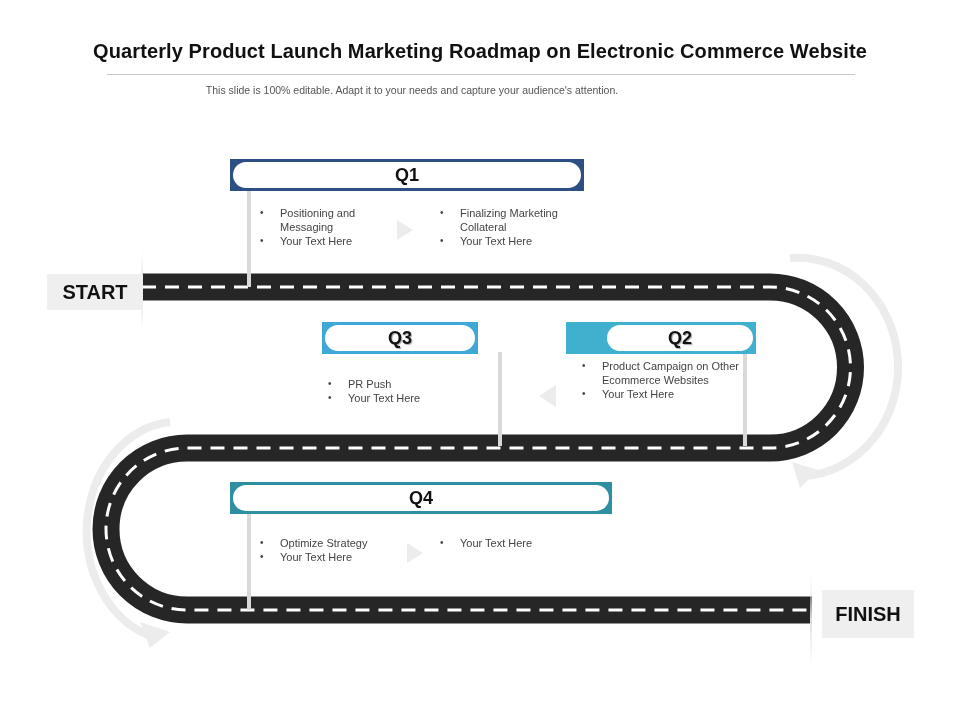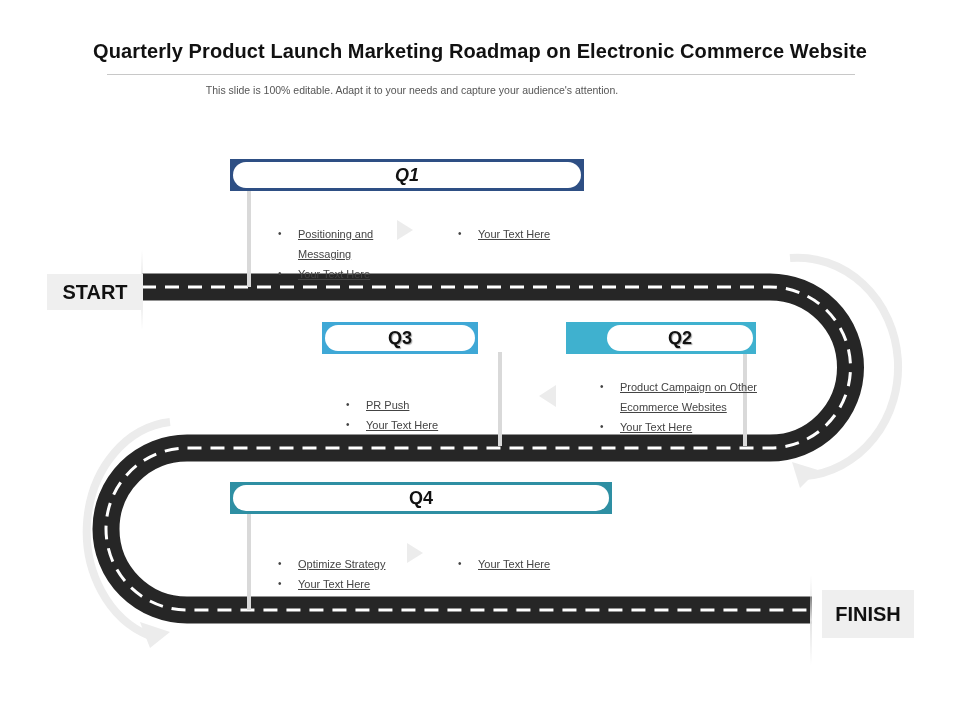--- a/index.html
+++ b/index.html
@@ -5,21 +5,21 @@
   html, body { margin:0; padding:0; background:#ffffff; }
   body { width:960px; height:720px; position:relative; overflow:hidden; font-family:"Liberation Sans", sans-serif; color:#222; }
   .title { position:absolute; left:0; top:40px; width:960px; text-align:center; font-size:20px; font-weight:bold; color:#111; letter-spacing:0.1px; }
   .divider { position:absolute; left:107px; top:74px; width:748px; height:1px; background:#c8c8c8; }
   .subtitle { position:absolute; left:0; top:84px; width:824px; text-align:center; font-size:10.5px; color:#555; }
   svg.road { position:absolute; left:0; top:0; }
   .header-box { position:absolute; height:32px; box-sizing:border-box; padding:3px; }
   .header-pill { width:100%; height:100%; background:#ffffff; border-radius:13px; display:flex; align-items:center; justify-content:center; font-weight:bold; font-size:18px; color:#111; }
   .header-pill.shadow { text-shadow:1px 1px 1px rgba(0,0,0,0.35); }
   .pole { position:absolute; width:4px; background:#d9d9d9; }
-  ul.bullets { position:absolute; margin:18px; padding:0; list-style:none; font-size:11px; color:#444; line-height:20px;text-decoration:underline; }
+  ul.bullets { position:absolute; margin:0; padding:0; list-style:none; font-size:11px; color:#444; line-height:14px; }
   ul.bullets li { position:relative; padding-left:20px; }
   ul.bullets li::before { content:"•"; position:absolute; left:0; top:0; font-size:10px; }
   .arrow-tri { position:absolute; width:0; height:0; }
   .arrow-right { border-top:10px solid transparent; border-bottom:10px solid transparent; border-left:16px solid #ececec; }
   .arrow-left { border-top:11px solid transparent; border-bottom:11px solid transparent; border-right:17px solid #ececec; }
   .label-box { position:absolute; background:#efefef; font-weight:bold; font-size:20px; color:#111; display:flex; align-items:center; justify-content:center; }
   .edge-line { position:absolute; width:2px; background:linear-gradient(to bottom, rgba(230,230,230,0), #e2e2e2, rgba(230,230,230,0)); }
 </style>
 </head>
 <body>
@@ -43,29 +43,30 @@
 
   <path d="M 142 287 L 770 287 A 75 75 0 0 1 770 448 L 187 448 A 80 80 0 0 0 187 610 L 812 610" fill="none" stroke="#ffffff" stroke-width="3" stroke-dasharray="14 9"></path>
 </svg>
 
 <div class="edge-line" style="left:141px; top:250px; height:80px;"></div>
 <div class="label-box" style="left:47px; top:274px; width:96px; height:36px;">START</div>
 <div class="edge-line" style="left:810px; top:575px; height:90px;"></div>
 <div class="label-box" style="left:822px; top:590px; width:92px; height:48px;">FINISH</div>
 
 <div class="pole" style="left:247px; top:190px; height:97px;"></div>
-<div class="header-box" style="left:230px; top:159px; width:354px; background:#2e4f84;font-style:italic;">
+<div class="header-box" style="left:230px; top:159px; width:354px; background:#2e4f84;">
   <div class="header-pill">Q1</div>
 </div>
 <ul class="bullets" style="left:260px; top:206px; width:140px;">
   <li>Positioning and Messaging</li>
   <li>Your Text Here</li>
 </ul>
 <div class="arrow-tri arrow-right" style="left:397px; top:220px;"></div>
 <ul class="bullets" style="left:440px; top:206px; width:150px;">
+  <li>Finalizing Marketing Collateral</li>
   <li>Your Text Here</li>
 </ul>
 
 <div class="pole" style="left:498px; top:352px; height:94px;"></div>
 <div class="header-box" style="left:322px; top:322px; width:156px; background:#3fa8d6;">
   <div class="header-pill shadow">Q3</div>
 </div>
 <ul class="bullets" style="left:328px; top:377px; width:150px;">
   <li>PR Push</li>
   <li>Your Text Here</li>

